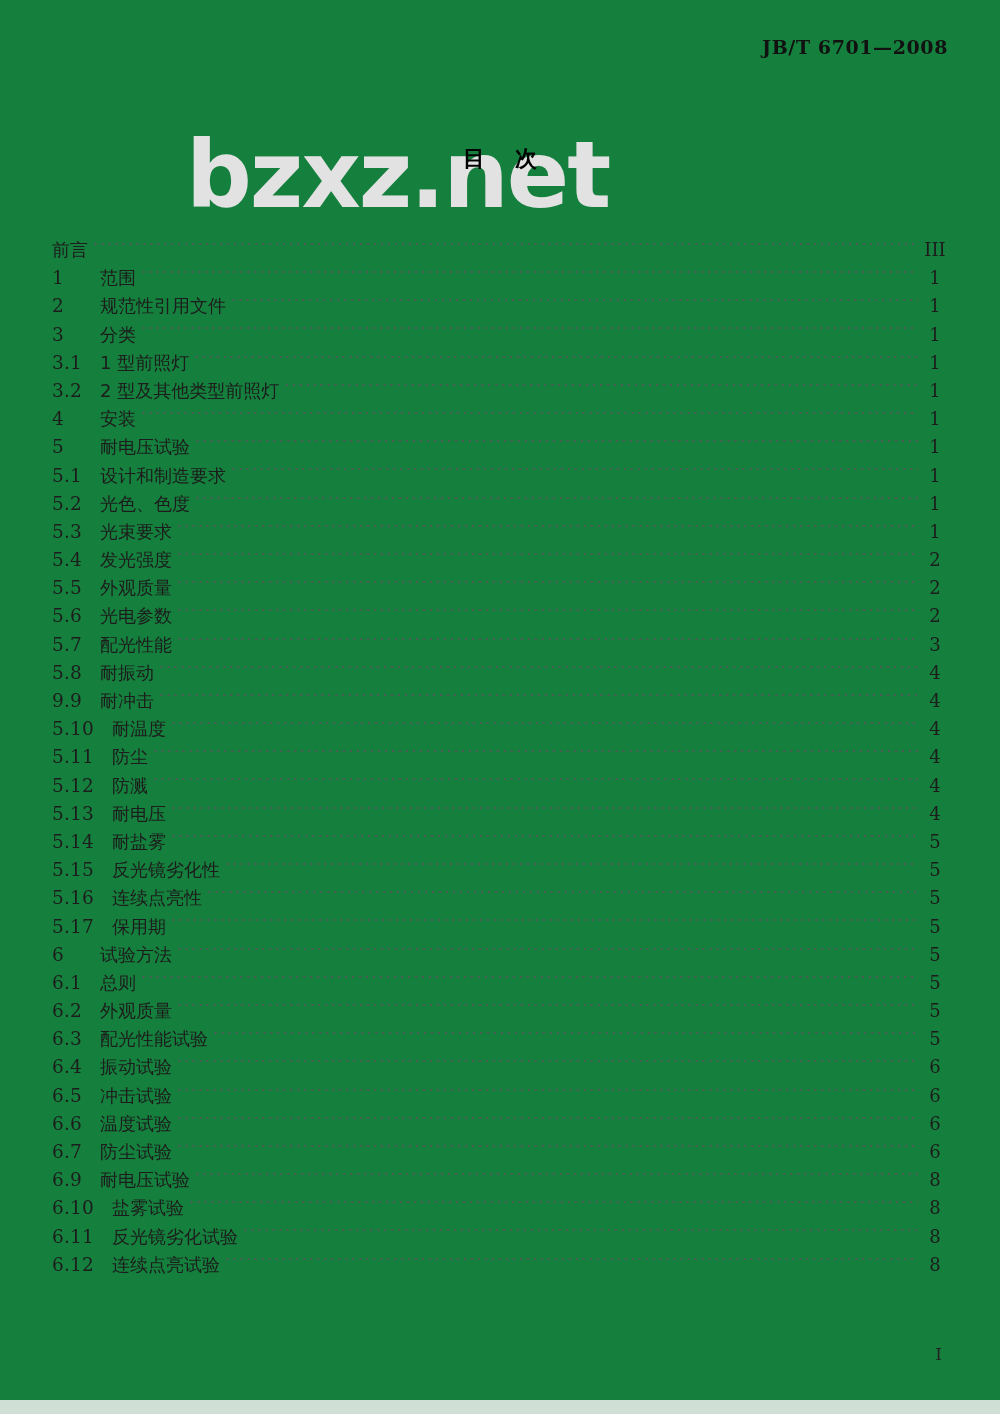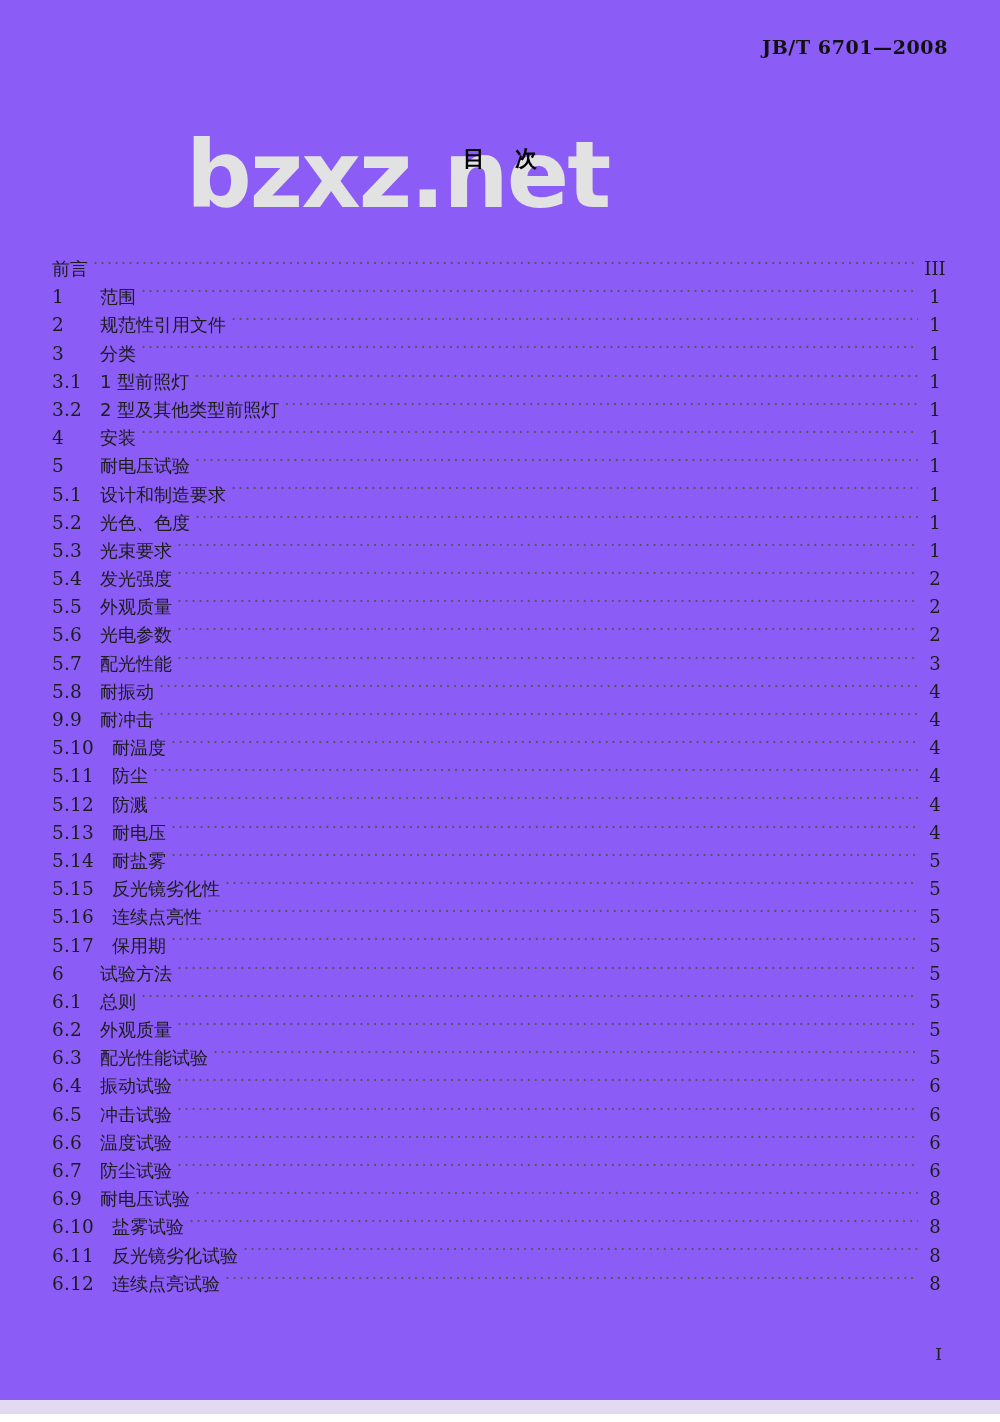--- a/index.html
+++ b/index.html
@@ -13,21 +13,21 @@
     height: 1422px;
     position: relative;
     font-family: "DejaVu Serif", "Liberation Serif", serif;
     color: #1a1a1a;
     overflow: hidden;
   }
 
   .page {
     position: absolute;
     inset: 0;
-    background: #8b5cf6;
+    background: #15803d;
   }
 
   
   .scan-edge-bottom {
     position: absolute;
     left: 0;
     right: 0;
     bottom: 8px;
     height: 14px;
     background: #f0f0f0;
@@ -87,21 +87,20 @@
     padding-left: 30px;
     color: #000;
   }
 
   
   .toc {
     position: absolute;
     left: 52px;
     right: 52px;
     top: 236px;
-    margin-top: 19px;
   }
   .toc-row {
     display: flex;
     align-items: baseline;
     font-size: 18.5px;
     line-height: 28.2px;
     height: 28.2px;
     white-space: nowrap;
     color: #1c1c1c;
   }

